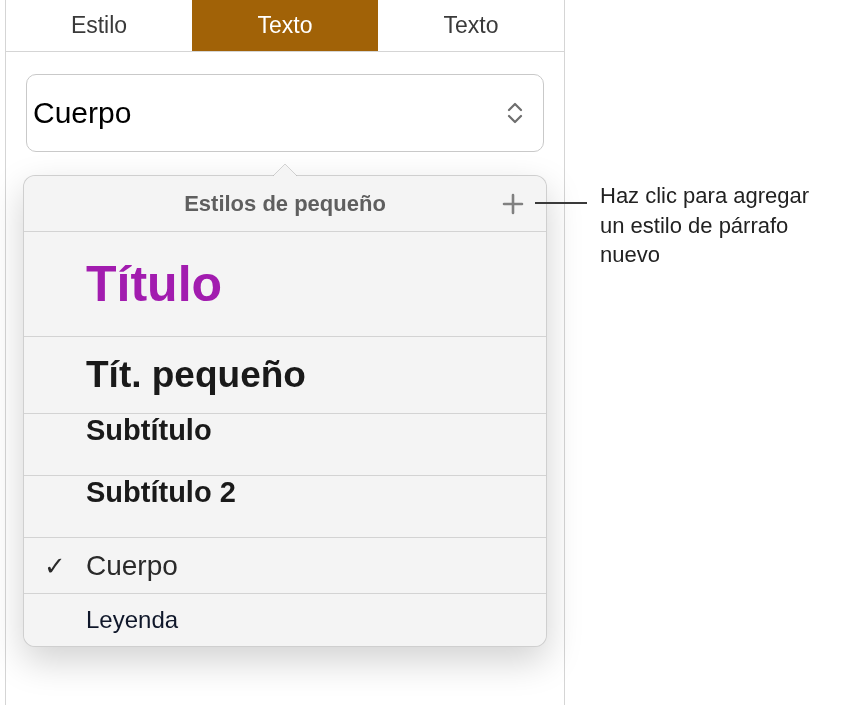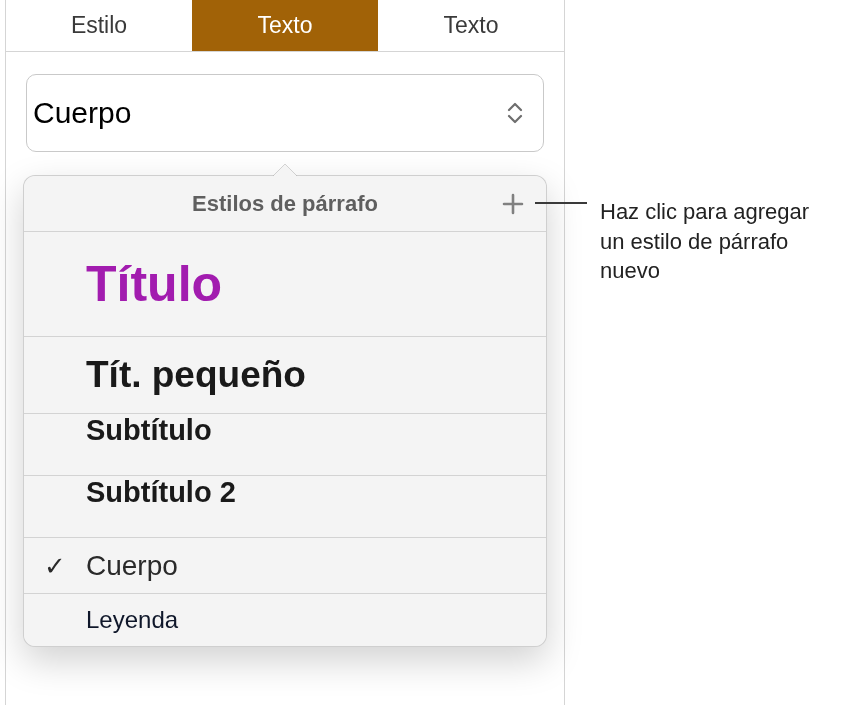--- a/index.html
+++ b/index.html
@@ -149,21 +149,21 @@
       position: absolute;
       left: 535px;
       top: 202px;
       width: 52px;
       height: 2px;
       background: #3a3a3a;
     }
     .callout-text {
       position: absolute;
       left: 600px;
-      top: 197px;
+      top: 181px;
       width: 230px;
       font-size: 22px;
       line-height: 1.35;
       color: #222;
     }
   </style>
 </head>
 <body>
 
 <div class="panel">
@@ -189,21 +189,21 @@
 </div>
 
 <div class="popover">
   <div class="popover-arrow">
     <svg width="28" height="14" viewBox="0 0 28 14">
       <path d="M0 14 L14 0 L28 14 Z" fill="#f4f4f4" stroke="rgba(0,0,0,0.15)" stroke-width="1"></path>
       <path d="M1 14 L27 14" stroke="#f4f4f4" stroke-width="2"></path>
     </svg>
   </div>
   <div class="popover-header">
-    <span class="title">Estilos de párrafo</span>
+    <span class="title">Estilos de pequeño</span>
     <div class="plus-btn">
       <svg width="24" height="24" viewBox="0 0 24 24">
         <path d="M12 3 V21 M3 12 H21" stroke="#808080" stroke-width="2.6" stroke-linecap="round"></path>
       </svg>
     </div>
   </div>
   <div class="style-list">
     <div class="style-row row-titulo">
       <span class="txt">Título</span>
     </div>

